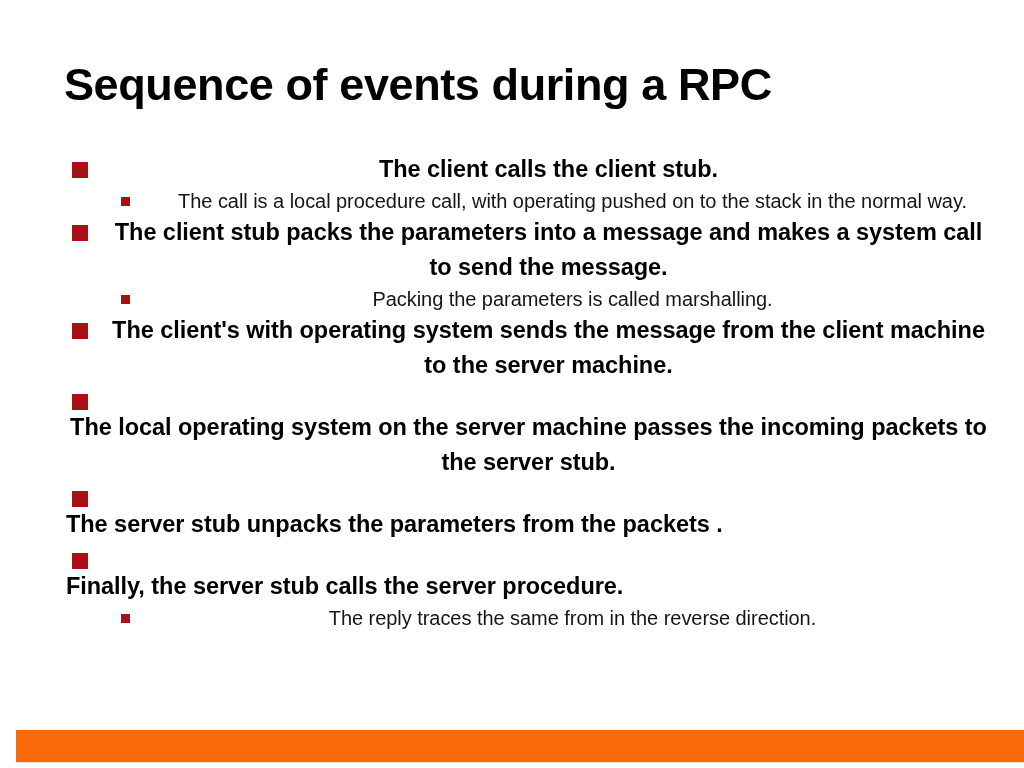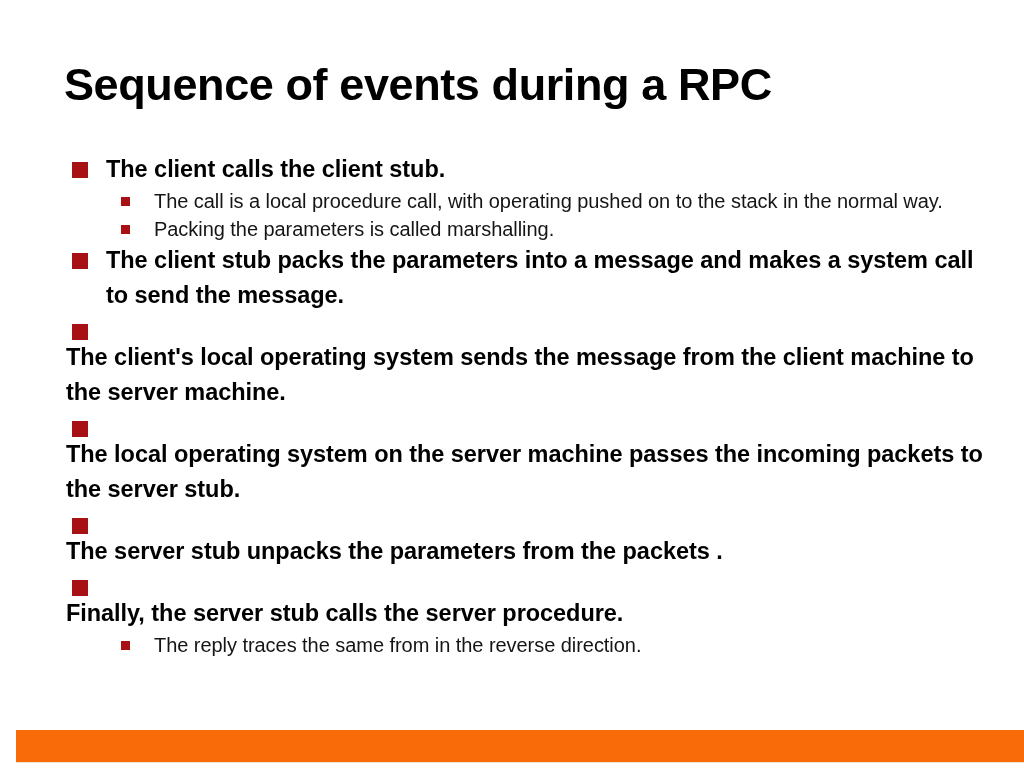--- a/index.html
+++ b/index.html
@@ -42,20 +42,21 @@
     position: absolute;
     left: 50px;
     top: 152px;
     width: 925px;
   }
 
   .bullet-row {
     display: flex;
     align-items: flex-start;
     position: relative;
+    text-align: center;
   }
 
   
   .lvl1 {
     margin-left: 0px;
   }
   .lvl1 .marker {
     flex: 0 0 auto;
     width: 16px;
     height: 16px;
@@ -129,33 +130,33 @@
     <div class="bullet-row lvl1">
       <span class="marker" style="background: rgb(167, 16, 21);"></span>
       <span class="btext">The client calls the client stub.</span>
     </div>
 
     <div class="bullet-row lvl2">
       <span class="marker" style="background: rgb(167, 16, 21);"></span>
       <span class="btext">The call is a local procedure call, with operating pushed on to the stack in the normal way.</span>
     </div>
 
+    <div class="bullet-row lvl1">
+      <span class="marker" style="background: rgb(167, 16, 21);"></span>
+      <span class="btext">The client stub packs the parameters into a message and makes a system call to send the message.</span>
+    </div>
+
     <div class="bullet-row lvl2">
       <span class="marker" style="background: rgb(167, 16, 21);"></span>
       <span class="btext">Packing the parameters is called marshalling.</span>
     </div>
 
     <div class="bullet-row lvl1">
       <span class="marker" style="background: rgb(167, 16, 21);"></span>
-      <span class="btext">The client stub packs the parameters into a message and makes a system call to send the message.</span>
-    </div>
-
-    <div class="bullet-row lvl1">
-      <span class="marker" style="background: rgb(167, 16, 21);"></span>
-      <span class="btext">The client's local operating system sends the message from the client machine to the server machine.</span>
+      <span class="btext">The client's with operating system sends the message from the client machine to the server machine.</span>
     </div>
 
     <div class="bullet-row lvl1">
       <span class="marker" style="background: rgb(167, 16, 21);"></span>
       <span class="btext">The local operating system on the server machine passes the incoming packets to the server stub.</span>
     </div>
 
     <div class="bullet-row lvl1">
       <span class="marker" style="background: rgb(167, 16, 21);"></span>
       <span class="btext">The server stub unpacks the parameters from the packets .</span>

